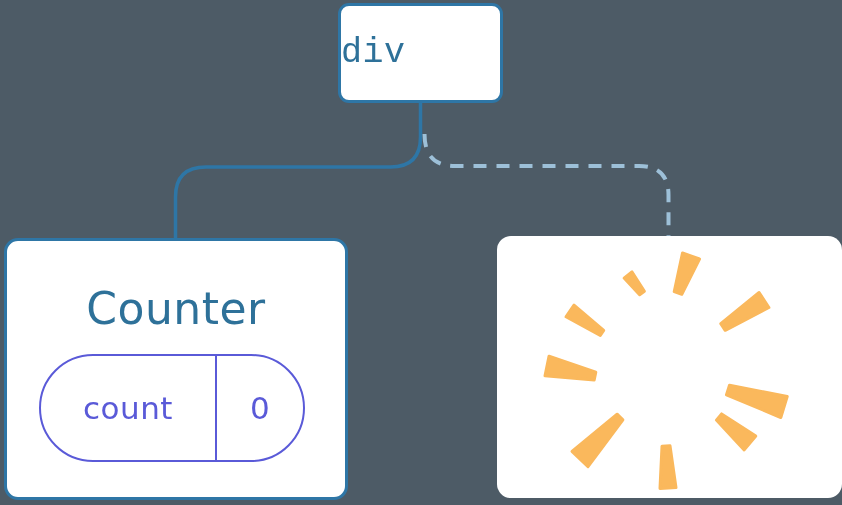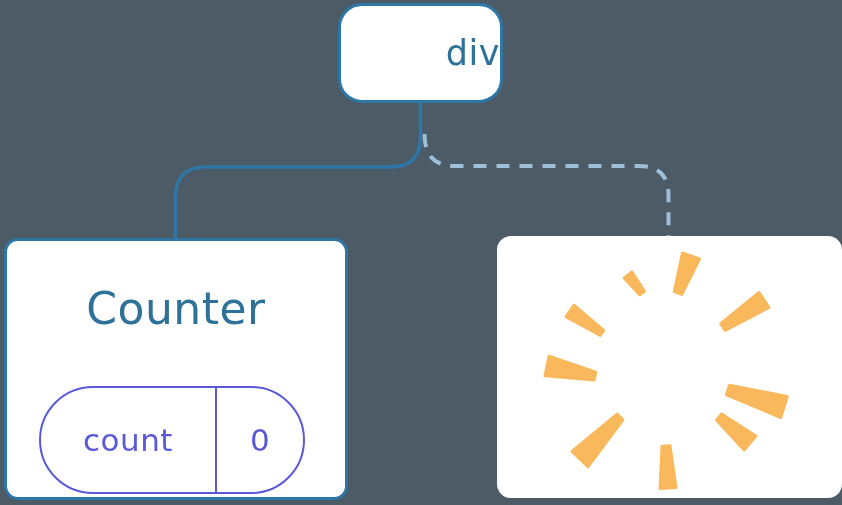--- a/index.html
+++ b/index.html
@@ -16,22 +16,22 @@
   body{font-family:"DejaVu Sans","Liberation Sans",sans-serif;}
   .canvas{
     position:relative;width:842px;height:505px;
     background:var(--background);overflow:hidden;
   }
   .edges{position:absolute;left:0;top:0;width:842px;height:505px;}
   .node-root{
     position:absolute;left:338px;top:3px;width:165px;height:100px;
     background:var(--card-white);
     border:3px solid var(--edge-blue);
-    border-radius:24px;
-    display:flex;align-items:center;justify-content:flex-end;
+    border-radius:11px;
+    display:flex;align-items:center;justify-content:flex-start;font-family:Liberation Mono, monospace;
   }
   .node-root .label{
     color:var(--text-blue);font-size:35px;letter-spacing:0.5px;
   }
   .card{
     position:absolute;top:238px;width:344px;height:262px;
     background:var(--card-white);border-radius:14px;
   }
   .card-counter{
     left:4px;
@@ -43,21 +43,21 @@
   .counter-title{
     position:absolute;left:0;top:42px;width:100%;
     text-align:center;color:var(--text-blue);
     font-size:44px;letter-spacing:0.5px;
   }
   .state-pill{
     position:absolute;left:32px;top:113px;width:266px;height:108px;
     border:2.5px solid var(--state-purple);
     border-radius:60px;
     display:flex;color:var(--state-purple);
-    font-size:31px;letter-spacing:0.5px;margin-top:32px;
+    font-size:31px;letter-spacing:0.5px;
   }
   .state-pill .cell-key{
     width:176px;height:100%;
     border-right:2.5px solid var(--state-purple);
     display:flex;align-items:center;justify-content:center;
   }
   .state-pill .cell-value{
     flex:1;display:flex;align-items:center;justify-content:center;
   }
   .poof{position:absolute;left:0;top:0;width:100%;height:100%;}

